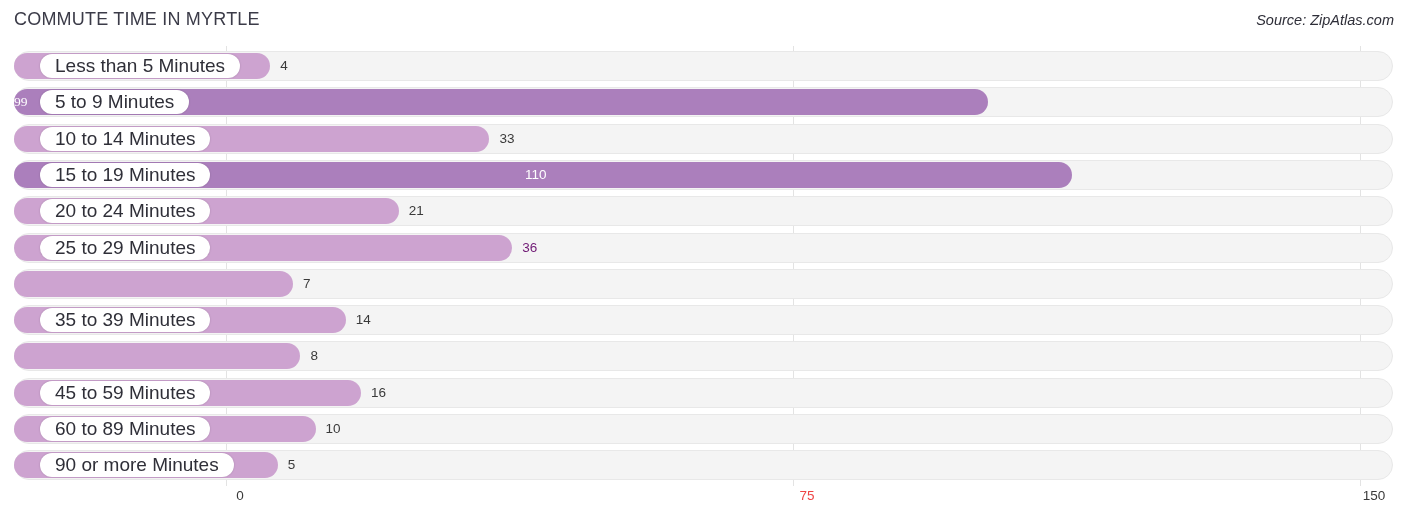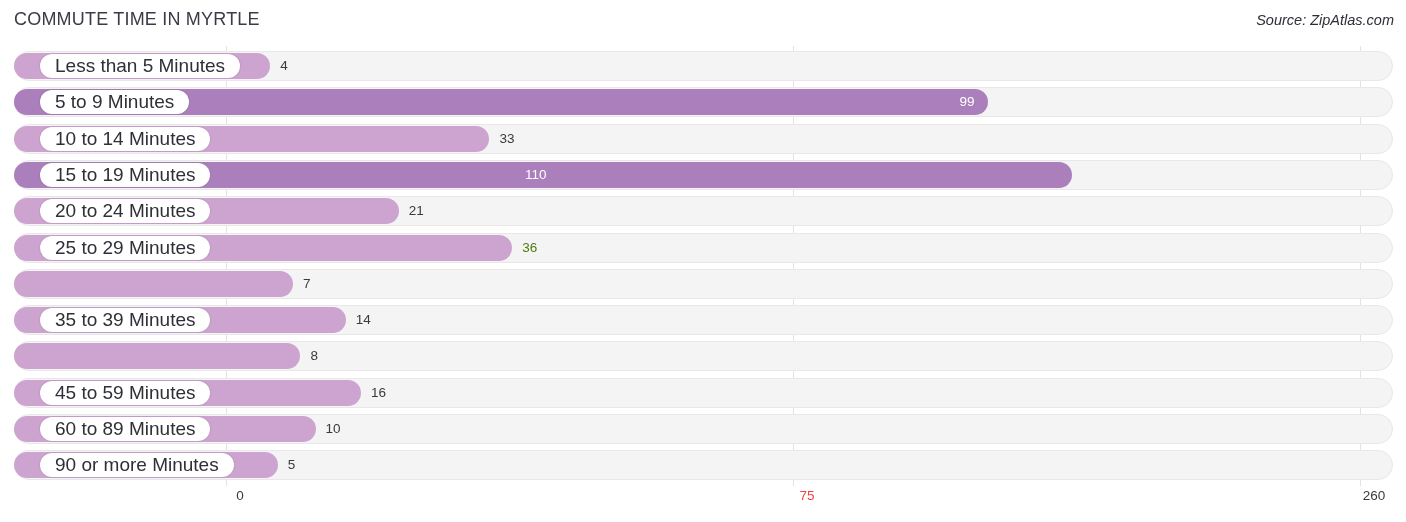--- a/index.html
+++ b/index.html
@@ -151,21 +151,21 @@
     <div class="gridline" style="left: 1360px;"></div>
     <div class="row" style="top: 5px;">
       <div class="track" style="background: rgb(244, 244, 244); border-color: rgb(232, 232, 232);"></div>
       <div class="bar" style="width: 256.24px; background: rgb(205, 163, 208);"></div>
       <span class="val-out" style="left: 266.24px; color: rgb(58, 58, 58);">4</span>
       <div class="cat-pill">Less than 5 Minutes</div>
     </div>
     <div class="row" style="top: 41.3px;">
       <div class="track" style="background: rgb(244, 244, 244); border-color: rgb(232, 232, 232);"></div>
       <div class="bar" style="width: 974.44px; background: rgb(171, 127, 188);">
-        <span class="bar-label" style="width: 974.44px; left: 0px; right: auto; text-align: right; box-sizing: border-box; padding-right: 14px;">99</span>
+        <span class="bar-label" style="width: 974.44px; left: 0px; right: auto; text-align: left; box-sizing: border-box; padding-right: 14px; font-family: Liberation Serif, serif;">99</span>
       </div>
       <div class="cat-pill">5 to 9 Minutes</div>
     </div>
     <div class="row" style="top: 77.6px;">
       <div class="track" style="background: rgb(244, 244, 244); border-color: rgb(232, 232, 232);"></div>
       <div class="bar" style="width: 475.48px; background: rgb(205, 163, 208);"></div>
       <span class="val-out" style="left: 485.48px; color: rgb(58, 58, 58);">33</span>
       <div class="cat-pill">10 to 14 Minutes</div>
     </div>
     <div class="row" style="top: 113.9px;">
@@ -177,21 +177,21 @@
     </div>
     <div class="row" style="top: 150.2px;">
       <div class="track" style="background: rgb(244, 244, 244); border-color: rgb(232, 232, 232);"></div>
       <div class="bar" style="width: 384.76px; background: rgb(205, 163, 208);"></div>
       <span class="val-out" style="left: 394.76px; color: rgb(58, 58, 58);">21</span>
       <div class="cat-pill">20 to 24 Minutes</div>
     </div>
     <div class="row" style="top: 186.5px;">
       <div class="track" style="background: rgb(244, 244, 244); border-color: rgb(232, 232, 232);"></div>
       <div class="bar" style="width: 498.16px; background: rgb(205, 163, 208);"></div>
-      <span class="val-out" style="left: 508.16px; color: #4d7c0f;">36</span>
+      <span class="val-out" style="left: 508.16px; color: #701a75;">36</span>
       <div class="cat-pill">25 to 29 Minutes</div>
     </div>
     <div class="row" style="top: 222.8px;">
       <div class="track" style="background: rgb(244, 244, 244); border-color: rgb(232, 232, 232);"></div>
       <div class="bar" style="width: 278.92px; background: rgb(205, 163, 208);"></div>
       <span class="val-out" style="left: 288.92px; color: rgb(58, 58, 58);">7</span>
     </div>
     <div class="row" style="top: 259.1px;">
       <div class="track" style="background: rgb(244, 244, 244); border-color: rgb(232, 232, 232);"></div>
       <div class="bar" style="width: 331.84px; background: rgb(205, 163, 208);"></div>
@@ -219,14 +219,14 @@
       <div class="track" style="background: rgb(244, 244, 244); border-color: rgb(232, 232, 232);"></div>
       <div class="bar" style="width: 263.8px; background: rgb(205, 163, 208);"></div>
       <span class="val-out" style="left: 273.8px; color: rgb(58, 58, 58);">5</span>
       <div class="cat-pill">90 or more Minutes</div>
     </div>
   </div>
 
 <div id="axis">
     <div class="tick-label" style="left: 240px; color: rgb(58, 58, 58);">0</div>
     <div class="tick-label" style="left: 807px; color: #ef4444;">75</div>
-    <div class="tick-label" style="left: 1374px; color: rgb(58, 58, 58);">260</div>
+    <div class="tick-label" style="left: 1374px; color: rgb(58, 58, 58);">150</div>
   </div>
 
 </body></html>

